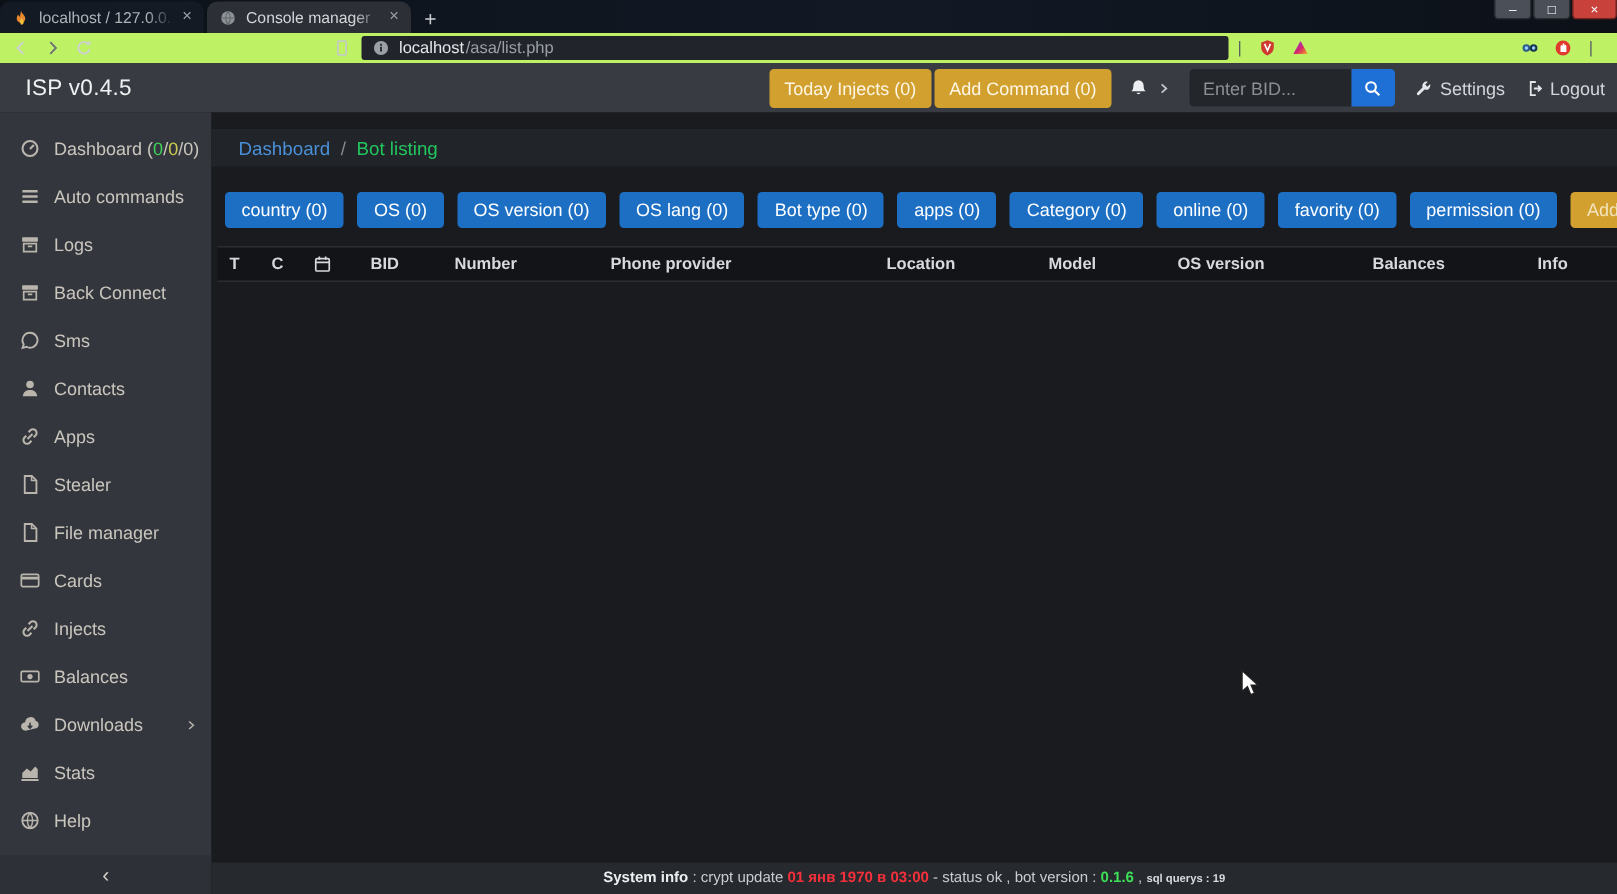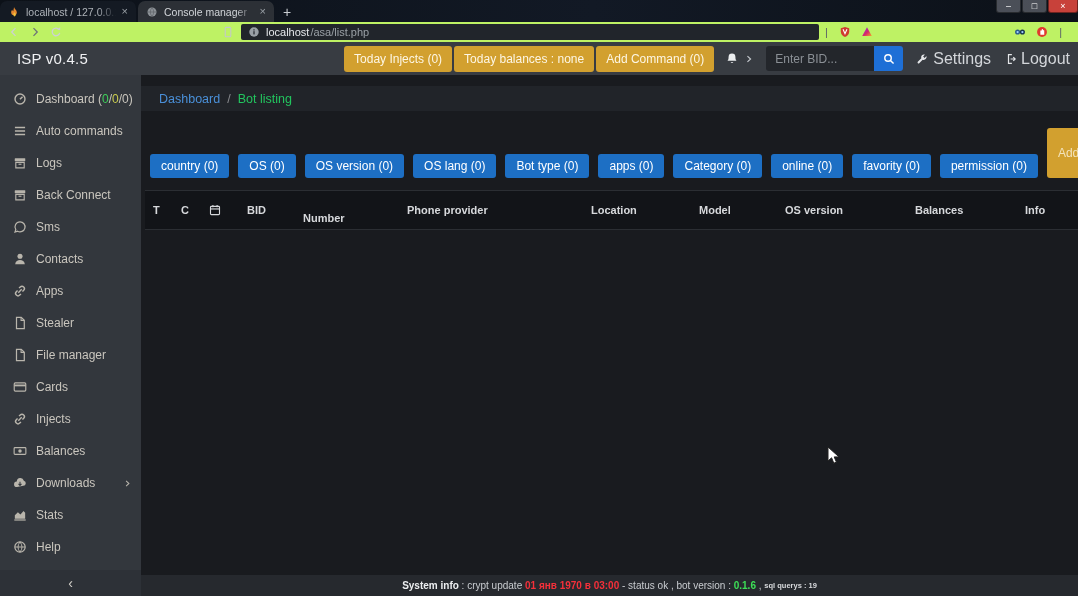--- a/index.html
+++ b/index.html
@@ -49,21 +49,21 @@
           padding:6px 10px; margin-left:2px; font-family:inherit; }
   .bell { color:#eceef0; margin:0 5px 0 11px; }
   .hchev { color:#c6cacf; margin-right:12px; }
   .hchev svg { width:10px; height:10px; }
   .bidgroup { display:flex; }
   .bid-input { width:108px; height:25px; background:#23262b; border:none; border-radius:3px 0 0 3px;
                color:#dfe2e6; font-size:12px; padding:0 9px; font-family:inherit; outline:none; }
   .bid-input::placeholder { color:#8b9096; }
   .search-btn { width:29px; height:25px; background:#1e6fd6; border:none; border-radius:0 3px 3px 0;
                 color:#fff; display:flex; align-items:center; justify-content:center; }
-  .hdr-link { display:flex; align-items:center; gap:5px; color:#d3d6da; font-size:16px; margin-left:13px; }
+  .hdr-link { display:flex; align-items:center; gap:5px; color:#d3d6da; font-size:12px; margin-left:13px; }
   .hdr-link .icn { color:#e4e6e9; }
 
   
   .app-body { flex:1; display:flex; min-height:0; }
   .sidebar { width:141px; background:#33373d; display:flex; flex-direction:column; flex:0 0 auto; }
   .side-items { flex:1; padding-top:8px; }
   .side-item { display:flex; align-items:center; height:32px; padding-left:13px; font-size:12px; color:#cac6be; }
   .side-item .icn { color:#b9b5ac; margin-right:9px; }
   .side-item .icn svg { width:14px; height:14px; }
   .side-counts .cg { color:#3fcf5a; }
@@ -76,21 +76,21 @@
   .main { flex:1; display:flex; flex-direction:column; background:#191b1f; min-width:0; }
   .crumb-band { margin-top:11px; height:25px; background:#212429; display:flex; align-items:center;
                 padding:0 18px; font-size:12.5px; gap:7px; }
   .crumb-link { color:#4a90d9; text-decoration:none; }
   .crumb-sep { color:#87898d; }
   .crumb-cur { color:#22c55e; }
 
   .filters { display:flex; gap:9px; margin:17px 4px 0 9px; }
   .fbtn { font-size:12px; padding:5px 11px; border-radius:3px; border:none; color:#fff;
           font-family:inherit; white-space:nowrap; }
-  .fbtn.blue { background:#1d6fc4;margin-top:26px; }
+  .fbtn.blue { background:#1d6fc4; }
   .fbtn.orange { background:#d2a02f; color:#f3e3bc; }
 
   .table-head { display:flex; margin:12px 0 0 4px; background:#121418; border-top:1px solid #2b2e33;
                 border-bottom:1px solid #2b2e33; font-size:11px; font-weight:bold; color:#d7d9dc; }
   .th { padding:5px 8px; display:flex; align-items:center; }
   .th .icn { color:#d7d9dc; }
   .th .icn svg { width:12px; height:12px; }
   .table-body { flex:1; }
 
   .status-footer { height:21px; background:#26292e; display:flex; align-items:center; justify-content:center;
@@ -207,21 +207,20 @@
         </svg>
       </span>
     <span class="tsep">|</span>
   </div>
 
   <div class="app-header">
     <span class="brand">ISP v0.4.5</span>
     <div class="hright">
       <div id="quick-buttons" style="display:flex;">
           <button class="hbtn">Today Injects (0)</button>
-          <button class="hbtn">Today balances : none</button>
           <button class="hbtn">Add Command (0)</button>
         </div>
       <span class="icn bell">
           <svg viewBox="0 0 16 16" fill="currentColor" xmlns="http://www.w3.org/2000/svg">
             <path d="M8 1.7a3.9 3.9 0 0 1 3.9 3.9c0 3 .8 3.9 1.5 4.5H2.6c.7-.6 1.5-1.5 1.5-4.5A3.9 3.9 0 0 1 8 1.7z"></path>
             <path d="M6.5 11.3a1.6 1.6 0 0 0 3 0z"></path>
           </svg>
         </span>
       <span class="icn hchev">
           <svg viewBox="0 0 16 16" fill="currentColor" xmlns="http://www.w3.org/2000/svg">
@@ -434,21 +433,21 @@
           <div class="th" style="width: 38px;">
             <span class="icn">
               <svg viewBox="0 0 16 16" fill="currentColor" xmlns="http://www.w3.org/2000/svg">
                 <rect x="2" y="3.2" width="12" height="11" rx="1.2" fill="none" stroke="currentColor" stroke-width="1.5"></rect>
                 <path d="M2 6.6h12" stroke="currentColor" stroke-width="1.5"></path>
                 <path d="M5.2 1.4v2.8M10.8 1.4v2.8" stroke="currentColor" stroke-width="1.5"></path>
               </svg>
             </span>
           </div>
           <div class="th" style="width: 56px;">BID</div>
-          <div class="th" style="width: 104px; margin-top: 16px;">Number</div>
+          <div class="th" style="width: 104px;">Number</div>
           <div class="th" style="width: 184px;">Phone provider</div>
           <div class="th" style="width: 108px;">Location</div>
           <div class="th" style="width: 86px;">Model</div>
           <div class="th" style="width: 130px;">OS version</div>
           <div class="th" style="width: 110px;">Balances</div>
           <div class="th" style="flex: 1 1 0%;">Info</div>
         </div>
       <div class="table-body"></div>
 
       <div class="status-footer" id="footer-text">

